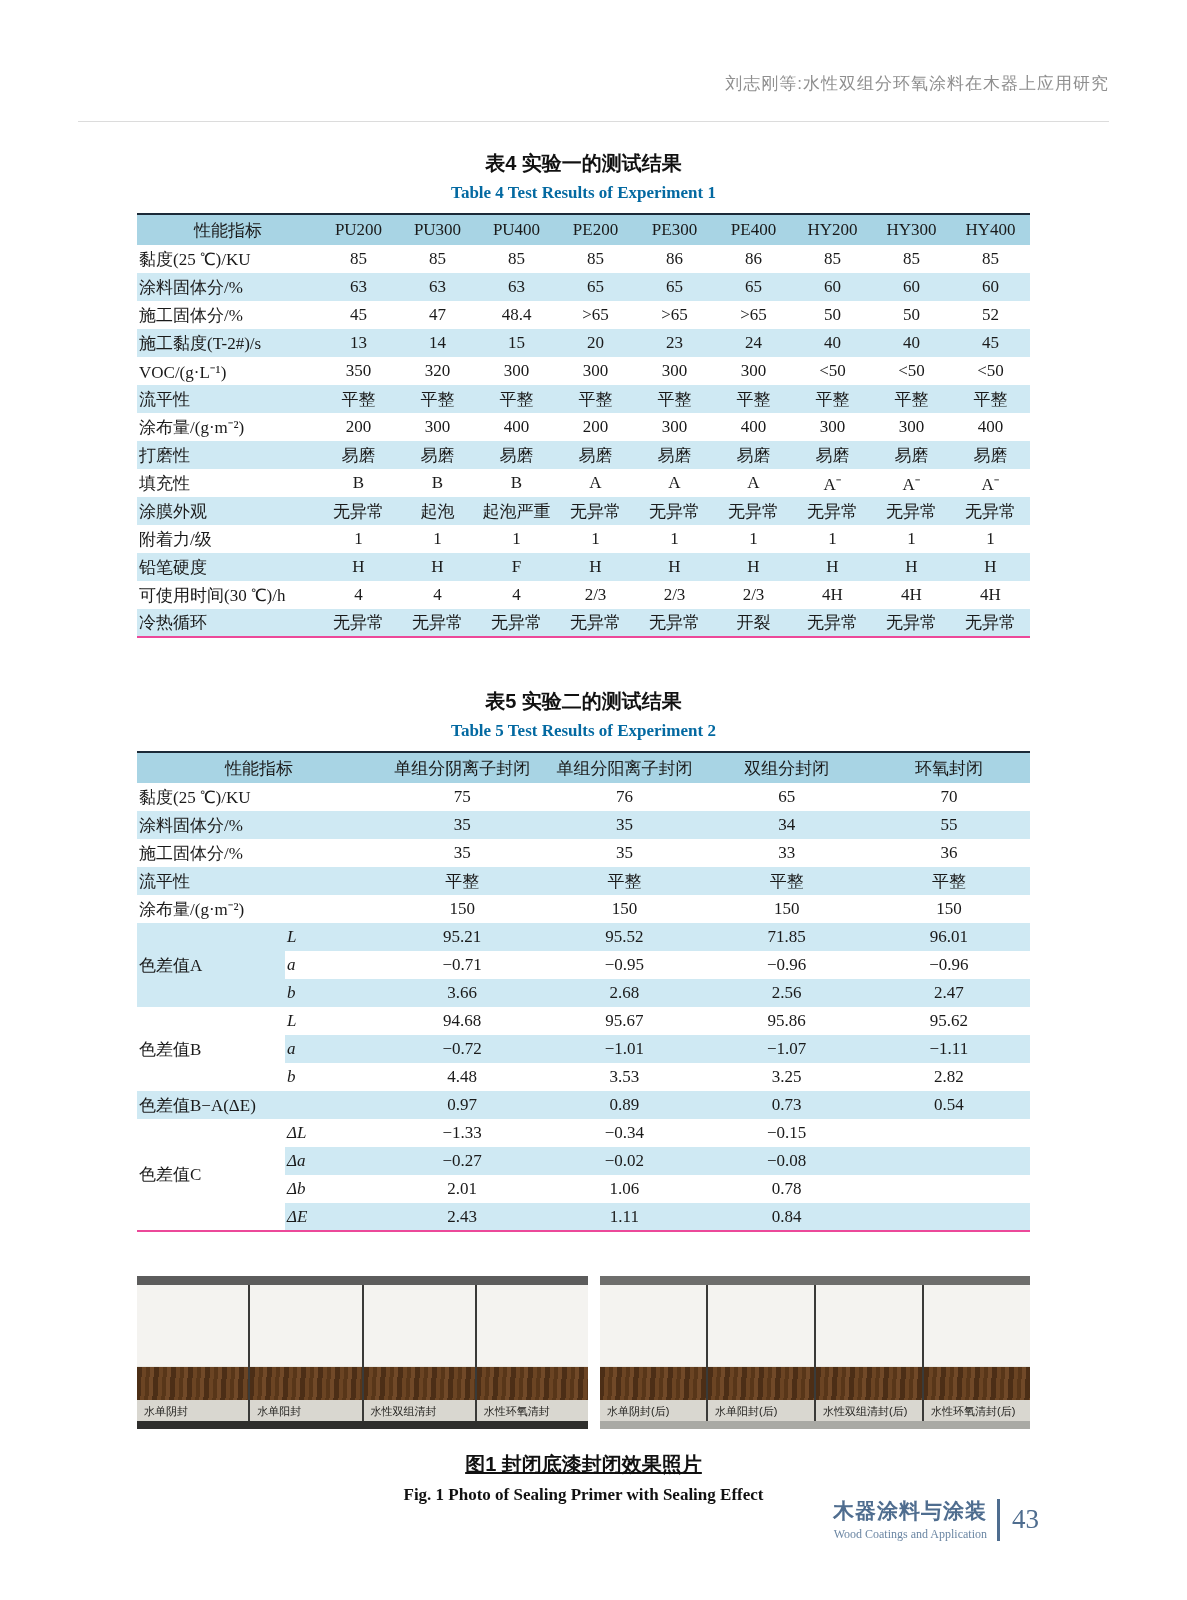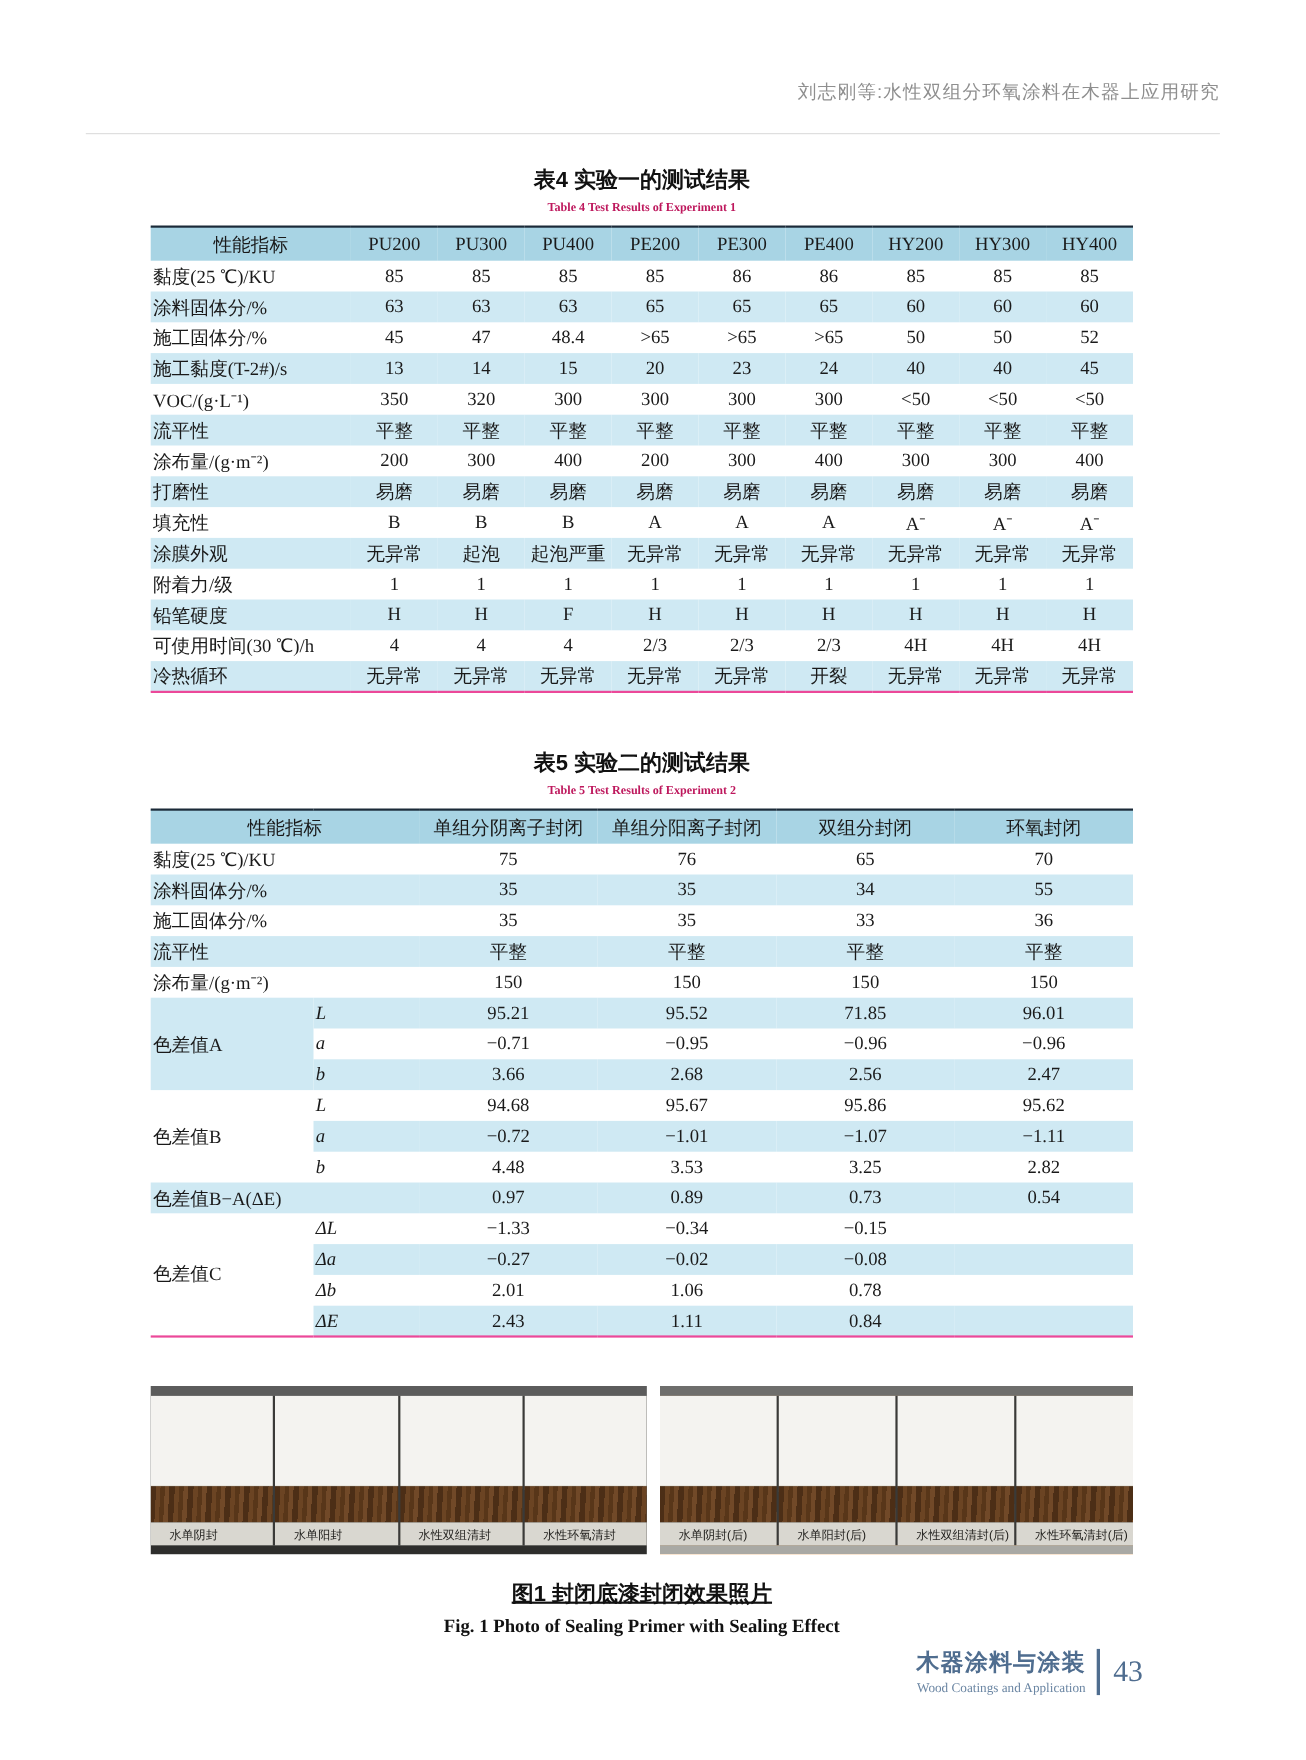--- a/index.html
+++ b/index.html
@@ -17,21 +17,21 @@
     font-size:17px; color:#8f8f8f; letter-spacing:1px;
   }
   
   .content { margin:0 157px 0 137px; }
   .caption-zh {
     text-align:center; font-family:"Liberation Sans", sans-serif;
     font-weight:bold; font-size:20px; margin-top:28px; color:#111;
   }
   .caption-en {
     text-align:center; font-family:"Liberation Serif", serif;
-    font-weight:bold; font-size:11px; margin-top:6px; margin-bottom:10px; color:#be185d;
+    font-weight:bold; font-size:17px; margin-top:6px; margin-bottom:10px; color:#0369a1;
   }
   
   table.data-table {
     width:100%; border-collapse:collapse; table-layout:fixed;
     border-top:2px solid #1b2a38; border-bottom:2px solid #ec4899;
     font-size:17px; text-align:center;
   }
   table.data-table thead th {
     background:#a8d4e4; font-weight:normal; height:31px; padding:2px 0;
   }
@@ -43,36 +43,36 @@
     text-align:left; padding-left:22px;
     font-style:italic; font-family:"Liberation Serif", serif;
   }
   
   .figure-photos { display:flex; gap:12px; margin-top:44px; }
   .photo {
     height:153px; position:relative; overflow:hidden;
     display:flex; flex-direction:column;
   }
   .photo-left  { width:451px; background:#8f8f8c; }
-  .photo-right { width:430px; background:#fdba74; }
+  .photo-right { width:430px; background:#0c4a6e; }
   .photo-top { height:9px; background:#5c5c5c; }
   .photo-right .photo-top { background:#6e6e6c; }
   .panels { flex:1; display:flex; gap:2px; background:#3a3a38; }
   .panel { flex:1; display:flex; flex-direction:column; }
   .panel-white { flex:1; background:#f4f3f0; }
   .panel-wood {
     height:34px;
     background:repeating-linear-gradient(93deg,
       #4c2e16 0 5px, #6b4423 5px 9px, #583619 9px 13px, #714928 13px 17px);
     border-top:1px solid #e8e6e0;
   }
   .panel-label {
     height:21px; background:#d9d7d0; color:#23221f;
     font-family:"Liberation Sans", sans-serif; font-size:11px;
-    padding:4px 0 0 17px; white-space:nowrap; overflow:hidden;
+    padding:4px 0 0 7px; white-space:nowrap; overflow:hidden;
   }
   .photo-bottom { height:8px; background:#2e2e2c; }
   .photo-right .photo-bottom { background:#a9a9a4; }
   .fig-caption-zh {
     text-align:center; font-family:"Liberation Sans", sans-serif;
     font-weight:bold; font-size:20px; margin-top:22px; color:#111;text-decoration:underline;
   }
   .fig-caption-en {
     text-align:center; font-family:"Liberation Serif", serif;
     font-weight:bold; font-size:17px; margin-top:7px; color:#111;

